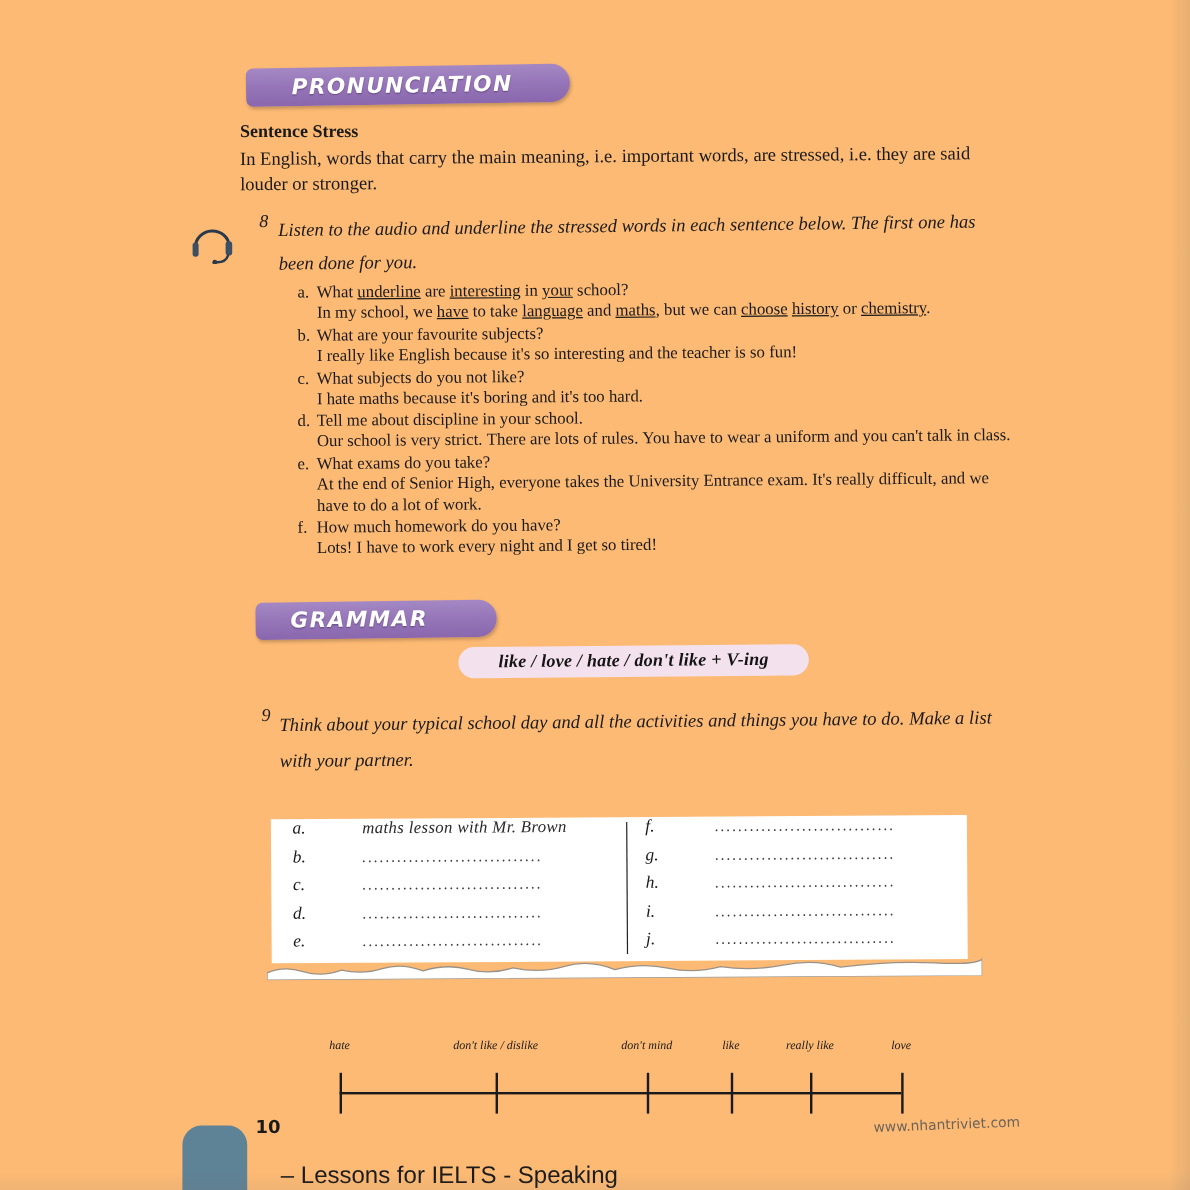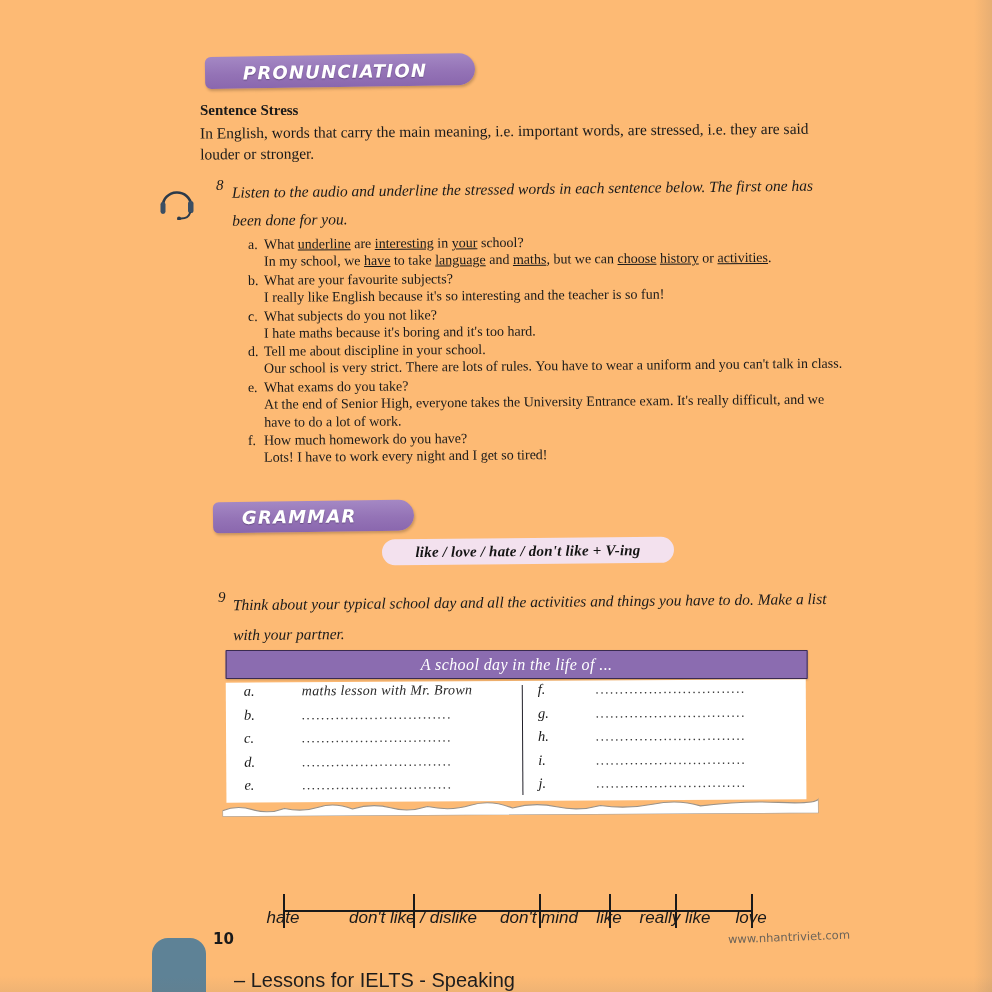--- a/index.html
+++ b/index.html
@@ -90,22 +90,22 @@
   .tbl-row{display:flex;align-items:baseline;height:23.5px;}
   .tbl-key{width:58px;font-size:14.5px;font-style:italic;font-family:"Liberation Serif",serif;}
   .tbl-val{font-size:14px;font-style:italic;font-family:"Liberation Serif",serif;
      letter-spacing:.3px;color:#2a2a2a;}
   .dots{font-size:13px;letter-spacing:1.6px;color:#3a3a3a;}
   #torn-edge{position:absolute;left:-4px;top:152px;width:596px;height:18px;}
 
   
   #words-label{left:212px;top:838px;font-size:15.5px;}
   #scale-wrap{position:absolute;left:275px;top:866px;width:490px;height:62px;}
-  .scale-tick-label{position:absolute;top:0;font-size:17px;font-style:italic;
-     font-family:Liberation Sans, sans-serif;white-space:nowrap;transform:translateX(-50%);margin-top:42px;}
+  .scale-tick-label{position:absolute;top:0;font-size:10px;font-style:italic;
+     font-family:Liberation Serif, serif;white-space:nowrap;transform:translateX(-50%);}
   #scale-axis{position:absolute;left:8px;top:44px;width:468px;height:1.6px;background:#1a1a1a;}
   .scale-tick{position:absolute;top:28px;width:1.6px;height:34px;background:#1a1a1a;}
 
   
   #footer-tab{position:absolute;left:152px;top:938px;width:54px;height:54px;
      background:#5e8296;border-radius:16px 16px 0 0;}
   #footer-pageno{left:213px;top:930px;font-size:15px;font-weight:bold;
      font-family:"DejaVu Sans",sans-serif;}
   #footer-title{left:234px;top:969px;font-size:20px;
      font-family:Liberation Sans, sans-serif;}
@@ -132,21 +132,21 @@
       <path d="M35 33 Q33 39 25 38.5" fill="none" stroke="#2b3a4a" stroke-width="2" stroke-linecap="round"></path>
       <circle cx="24" cy="38.5" r="2" fill="#2b3a4a"></circle>
     </svg>
   </div>
 
   <div class="txt ital" id="q8-num">8</div>
   <div class="txt ital" id="q8-text">Listen to the audio and underline the stressed words in each sentence below. The first one has been done for you.</div>
   <div class="txt" id="q8-list">
       <div class="qitem" style="transform: rotate(-0.45deg);">
         <span class="qline"><span class="qlabel">a.</span>What&nbsp;<u class="stress">underline</u>&nbsp;are&nbsp;<u class="stress">interesting</u>&nbsp;in&nbsp;<u class="stress">your</u>&nbsp;school?</span>
-        <span class="qans">In&nbsp;my&nbsp;school,&nbsp;we&nbsp;<u class="stress">have</u>&nbsp;to&nbsp;take&nbsp;<u class="stress">language</u>&nbsp;and&nbsp;<u class="stress">maths</u>,&nbsp;but&nbsp;we&nbsp;can&nbsp;<u class="stress">choose</u>&nbsp;<u class="stress">history</u>&nbsp;or&nbsp;<u class="stress">activities</u>.</span>
+        <span class="qans">In&nbsp;my&nbsp;school,&nbsp;we&nbsp;<u class="stress">have</u>&nbsp;to&nbsp;take&nbsp;<u class="stress">language</u>&nbsp;and&nbsp;<u class="stress">maths</u>,&nbsp;but&nbsp;we&nbsp;can&nbsp;<u class="stress">choose</u>&nbsp;<u class="stress">history</u>&nbsp;or&nbsp;<u class="stress">chemistry</u>.</span>
       </div>
       <div class="qitem" style="transform: rotate(-0.47deg);">
         <span class="qline"><span class="qlabel">b.</span>What&nbsp;are&nbsp;your&nbsp;favourite&nbsp;subjects?</span>
         <span class="qans">I&nbsp;really&nbsp;like&nbsp;English&nbsp;because&nbsp;it's&nbsp;so&nbsp;interesting&nbsp;and&nbsp;the&nbsp;teacher&nbsp;is&nbsp;so&nbsp;fun!</span>
       </div>
       <div class="qitem" style="transform: rotate(-0.49deg);">
         <span class="qline"><span class="qlabel">c.</span>What&nbsp;subjects&nbsp;do&nbsp;you&nbsp;not&nbsp;like?</span>
         <span class="qans">I&nbsp;hate&nbsp;maths&nbsp;because&nbsp;it's&nbsp;boring&nbsp;and&nbsp;it's&nbsp;too&nbsp;hard.</span>
       </div>
       <div class="qitem" style="transform: rotate(-0.51deg);">
@@ -169,23 +169,20 @@
   </div>
 
   <div id="grammar-pill">
     <span id="grammar-pill-text">like / love / hate / don't like + V-ing</span>
   </div>
 
   <div class="txt ital" id="q9-num">9</div>
   <div class="txt ital" id="q9-text">Think about your typical school day and all the activities and things you have to do. Make a list with your partner.</div>
 
   <div id="schoolday-table">
-    <div id="schoolday-header">
-      <span id="schoolday-title">A school day in the life of ...</span>
-    </div>
     <div class="tbl-body">
       <div class="tbl-divider"></div>
       <div class="tbl-col col-left" id="tbl-left">
           <div class="tbl-row">
             <span class="tbl-key">a.</span>
             <span class="tbl-val">maths lesson with Mr. Brown</span>
           </div>
           <div class="tbl-row">
             <span class="tbl-key">b.</span>
             <span class="tbl-val dots">...............................</span>

